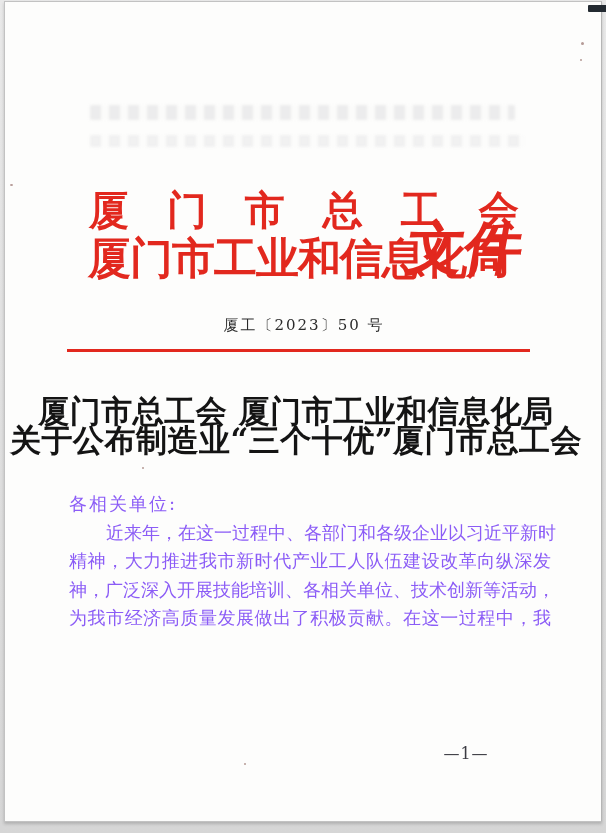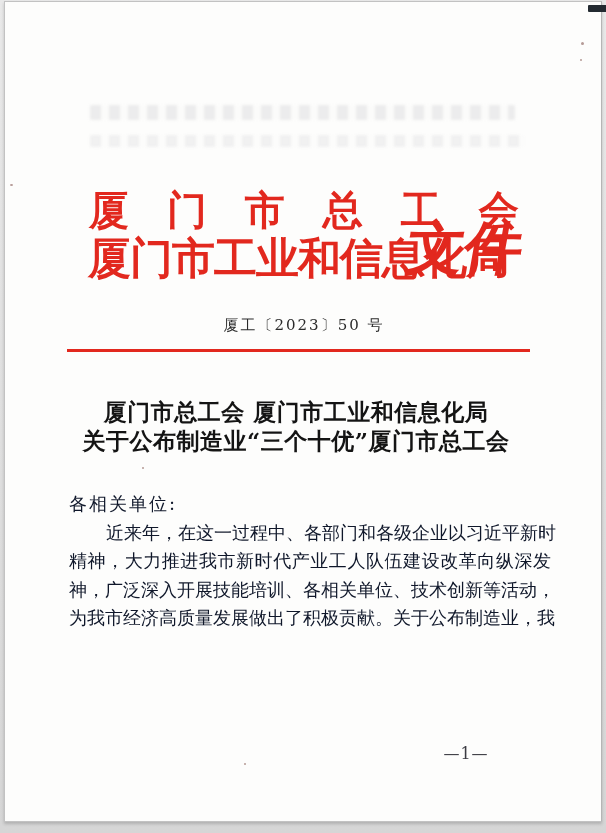--- a/index.html
+++ b/index.html
@@ -58,25 +58,25 @@
     position:absolute; left:0; top:314px; width:598px;
     text-align:center; color:#2a2a2a; font-size:15px; letter-spacing:2px;
   }
   .red-rule{
     position:absolute; left:62px; top:347px; width:463px; height:3px;
     background:#e2281e;
   }
   .title-block{
     position:absolute; left:0; top:395px; width:582px;
     text-align:center; color:#141414; font-weight:bold;
-    font-size:23px; line-height:29px; letter-spacing:0.5px;
+    font-size:31px; line-height:29px; letter-spacing:0.5px;
   }
   .body-block{
     position:absolute; left:64px; top:488px; width:482px;
-    color:#0f172a; font-size:18px; line-height:28.5px;
+    color:#8b5cf6; font-size:18px; line-height:28.5px;
   }
   .body-line{
     height:28.5px; white-space:nowrap;
     text-align:justify; text-align-last:justify;
   }
   .body-line.salutation{ text-align:left; text-align-last:left; letter-spacing:2px; }
   .body-line.indent{ padding-left:37px; }
   .page-number{
     position:absolute; left:426px; top:742px; width:70px;
     text-align:center; color:#3a3a42; font-size:16px; letter-spacing:1px;
@@ -110,19 +110,19 @@
     <div class="title-block">
       <div>厦门市总工会 厦门市工业和信息化局</div>
       <div>关于公布制造业“三个十优”厦门市总工会</div>
     </div>
 
     <div class="body-block">
       <div class="body-line salutation">各相关单位:</div>
       <div class="body-line indent">近来年，在这一过程中、各部门和各级企业以习近平新时</div>
       <div class="body-line">精神，大力推进我市新时代产业工人队伍建设改革向纵深发</div>
       <div class="body-line">神，广泛深入开展技能培训、各相关单位、技术创新等活动，</div>
-      <div class="body-line">为我市经济高质量发展做出了积极贡献。关于公布制造业，我</div>
+      <div class="body-line">为我市经济高质量发展做出了积极贡献。在这一过程中，我</div>
     </div>
 
     <div class="page-number">—1—</div>
 
   </div>
 </div>
 
 </body></html>

